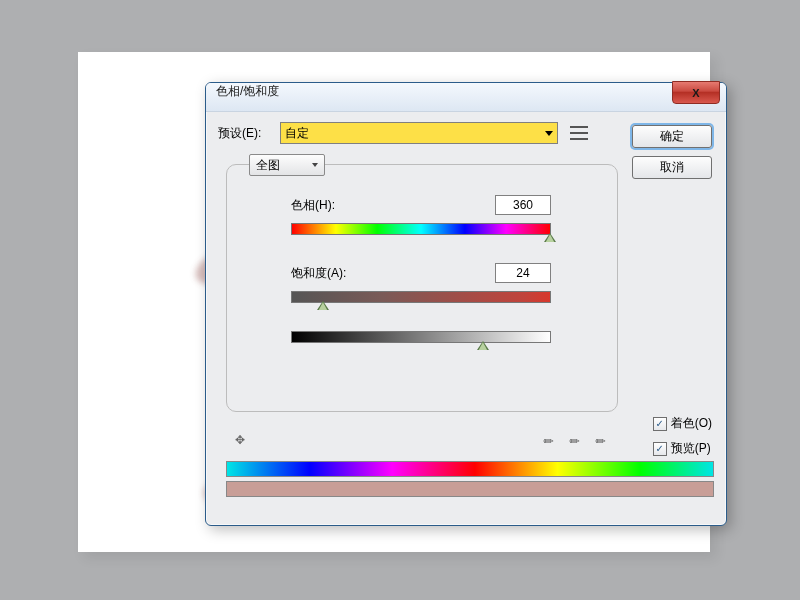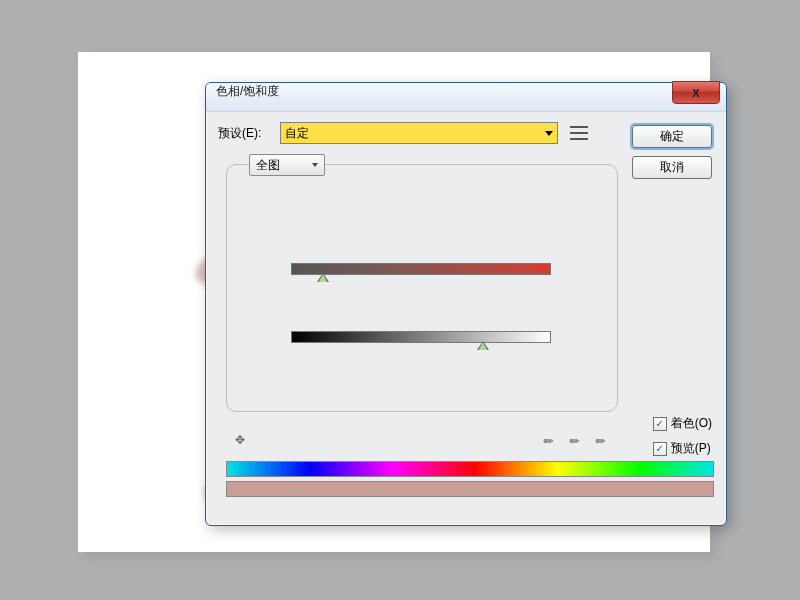--- a/index.html
+++ b/index.html
@@ -100,22 +100,35 @@
     <div class="btn primary">确定</div>
     <div class="btn">取消</div>
   </div>
 
   <div class="group">
     <div class="channel-select">
       <span>全图</span>
       <div class="mini-arrow"></div>
     </div>
 
+    <div class="slider-block hue">
+      <div class="slider-head">
+        <span>色相(H):</span>
+        <div class="valbox">360</div>
+      </div>
+      <div class="track hue-track">
+        <div class="thumb" style="left:100%"></div>
+      </div>
+    </div>
 
     <div class="slider-block sat">
+      <div class="slider-head">
+        <span>饱和度(A):</span>
+        <div class="valbox">24</div>
+      </div>
       <div class="track sat-track">
         <div class="thumb" style="left:12%"></div>
       </div>
     </div>
 
     <div class="slider-block lig">
       <div class="track lig-track">
         <div class="thumb" style="left:74%"></div>
       </div>
     </div>

